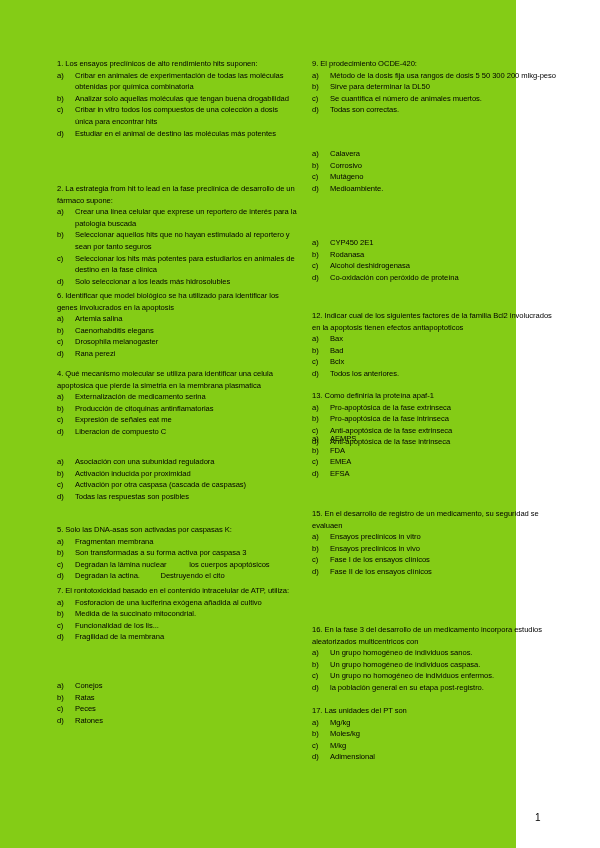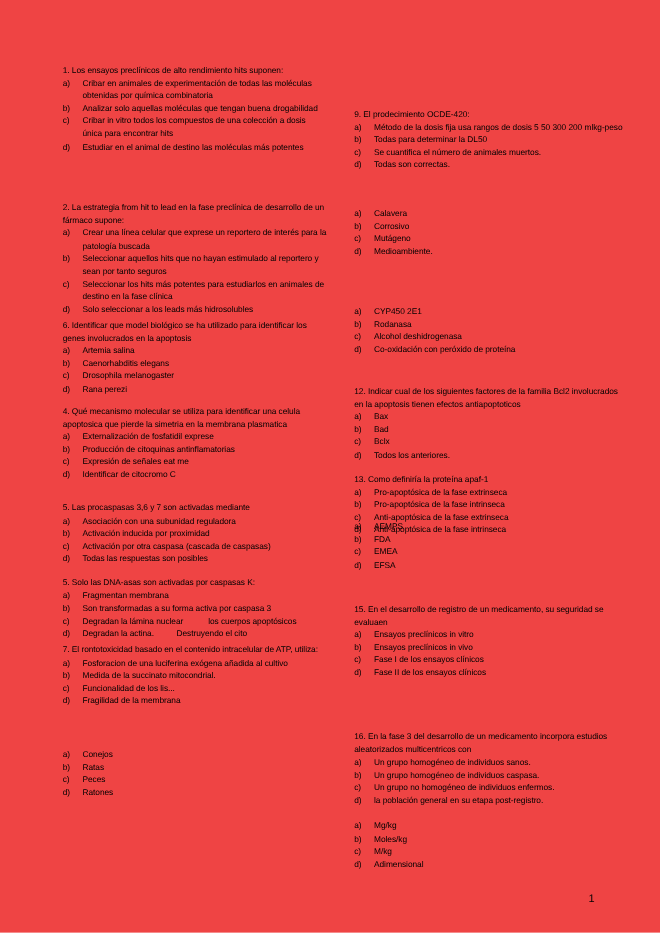--- a/index.html
+++ b/index.html
@@ -1,21 +1,21 @@
 <!DOCTYPE html>
 <html><head>
   <meta charset="utf-8">
   <style>
     html, body { margin: 0; padding: 0; background: #ffffff; }
     body { width: 600px; height: 848px; position: relative; overflow: hidden;
            font-family: "Liberation Sans", sans-serif; color: #000; }
-    .page { position: absolute; left: 0; top: 0; width: 600px; height: 848px; background: #ef4444; }
+    .page { position: absolute; left: 0; top: 0; width: 516px; height: 848px; background: #84cc16; }
     .question { position: absolute; font-size: 7.6px; line-height: 11.6px; letter-spacing: -0.05px; }
     .col-left { left: 57px; width: 240px; }
-    .col-right { left: 322px; width: 244px; margin-top: 40px; }
+    .col-right { left: 312px; width: 244px; }
     .q-stem { margin: 0; padding: 0; }
     .options { list-style: none; margin: 0; padding: 0; }
     .option { position: relative; padding-left: 18px; margin: 0; }
     .opt-label { position: absolute; left: 0; top: 0; width: 16px; }
     .opt-text { display: block; }
     .page-number { position: absolute; left: 535px; top: 812px; font-size: 10px; }
   </style>
 </head>
 <body>
 
@@ -85,39 +85,38 @@
           <span class="opt-text">Rana perezi</span>
         </li>
     </ul>
   </div>
 
   <div class="question col-left" style="top:368px">
     <p class="q-stem">4. Qué mecanismo molecular se utiliza para identificar una celula apoptosica que pierde la simetria en la membrana plasmatica</p>
     <ul class="options">
       <li class="option">
           <span class="opt-label">a)</span>
-          <span class="opt-text">Externalización de fosfatidil exprese</span>
+          <span class="opt-text">Externalización de medicamento serina</span>
         </li>
       <li class="option">
           <span class="opt-label">b)</span>
           <span class="opt-text">Producción de citoquinas antinflamatorias</span>
         </li>
       <li class="option">
           <span class="opt-label">c)</span>
           <span class="opt-text">Expresión de señales eat me</span>
         </li>
       <li class="option">
           <span class="opt-label">d)</span>
-          <span class="opt-text">Identificar de citocromo C</span>
+          <span class="opt-text">Liberacion de compuesto C</span>
         </li>
     </ul>
   </div>
 
   <div class="question col-left" style="top:456px">
-    <p class="q-stem">5. Las procaspasas 3,6 y 7 son activadas mediante</p>
     <ul class="options">
       <li class="option">
           <span class="opt-label">a)</span>
           <span class="opt-text">Asociación con una subunidad reguladora</span>
         </li>
       <li class="option">
           <span class="opt-label">b)</span>
           <span class="opt-text">Activación inducida por proximidad</span>
         </li>
       <li class="option">
@@ -198,21 +197,21 @@
 
   <div class="question col-right" style="top:58px">
     <p class="q-stem">9. El prodecimiento OCDE-420:</p>
     <ul class="options">
       <li class="option">
           <span class="opt-label">a)</span>
           <span class="opt-text">Método de la dosis fija usa rangos de dosis 5 50 300 200 mlkg-peso</span>
         </li>
       <li class="option">
           <span class="opt-label">b)</span>
-          <span class="opt-text">Todas para determinar la DL50</span>
+          <span class="opt-text">Sirve para determinar la DL50</span>
         </li>
       <li class="option">
           <span class="opt-label">c)</span>
           <span class="opt-text">Se cuantifica el número de animales muertos.</span>
         </li>
       <li class="option">
           <span class="opt-label">d)</span>
           <span class="opt-text">Todas son correctas.</span>
         </li>
     </ul>
@@ -363,20 +362,21 @@
           <span class="opt-text">Un grupo no homogéneo de individuos enfermos.</span>
         </li>
       <li class="option">
           <span class="opt-label">d)</span>
           <span class="opt-text">la población general en su etapa post-registro.</span>
         </li>
     </ul>
   </div>
 
   <div class="question col-right" style="top:705px">
+    <p class="q-stem">17. Las unidades del PT son</p>
     <ul class="options">
       <li class="option">
           <span class="opt-label">a)</span>
           <span class="opt-text">Mg/kg</span>
         </li>
       <li class="option">
           <span class="opt-label">b)</span>
           <span class="opt-text">Moles/kg</span>
         </li>
       <li class="option">

